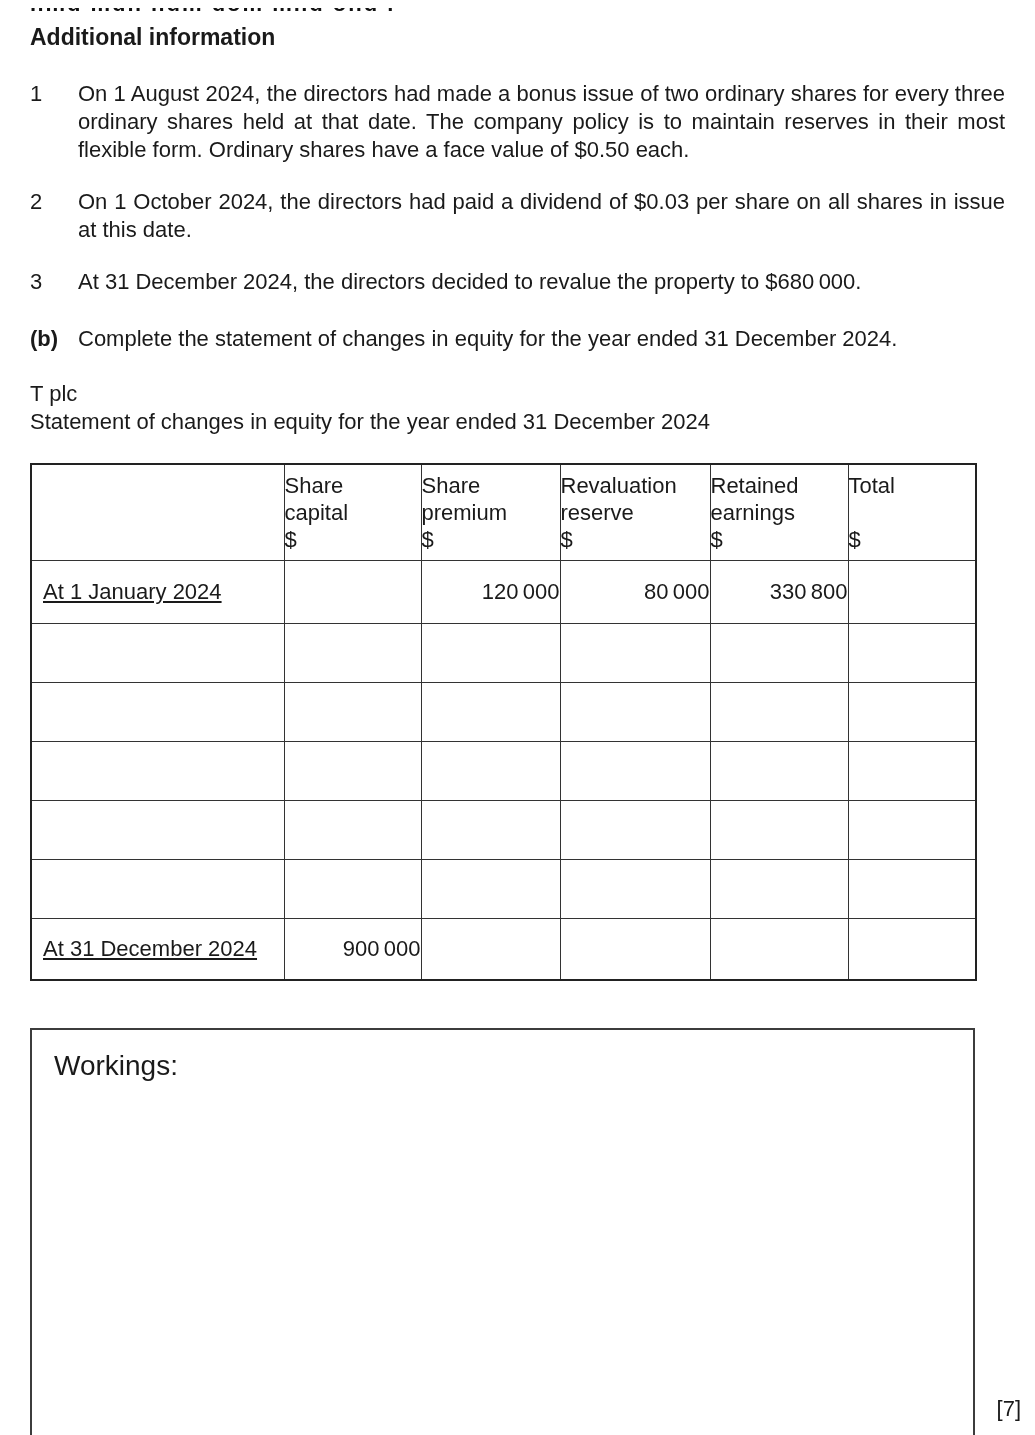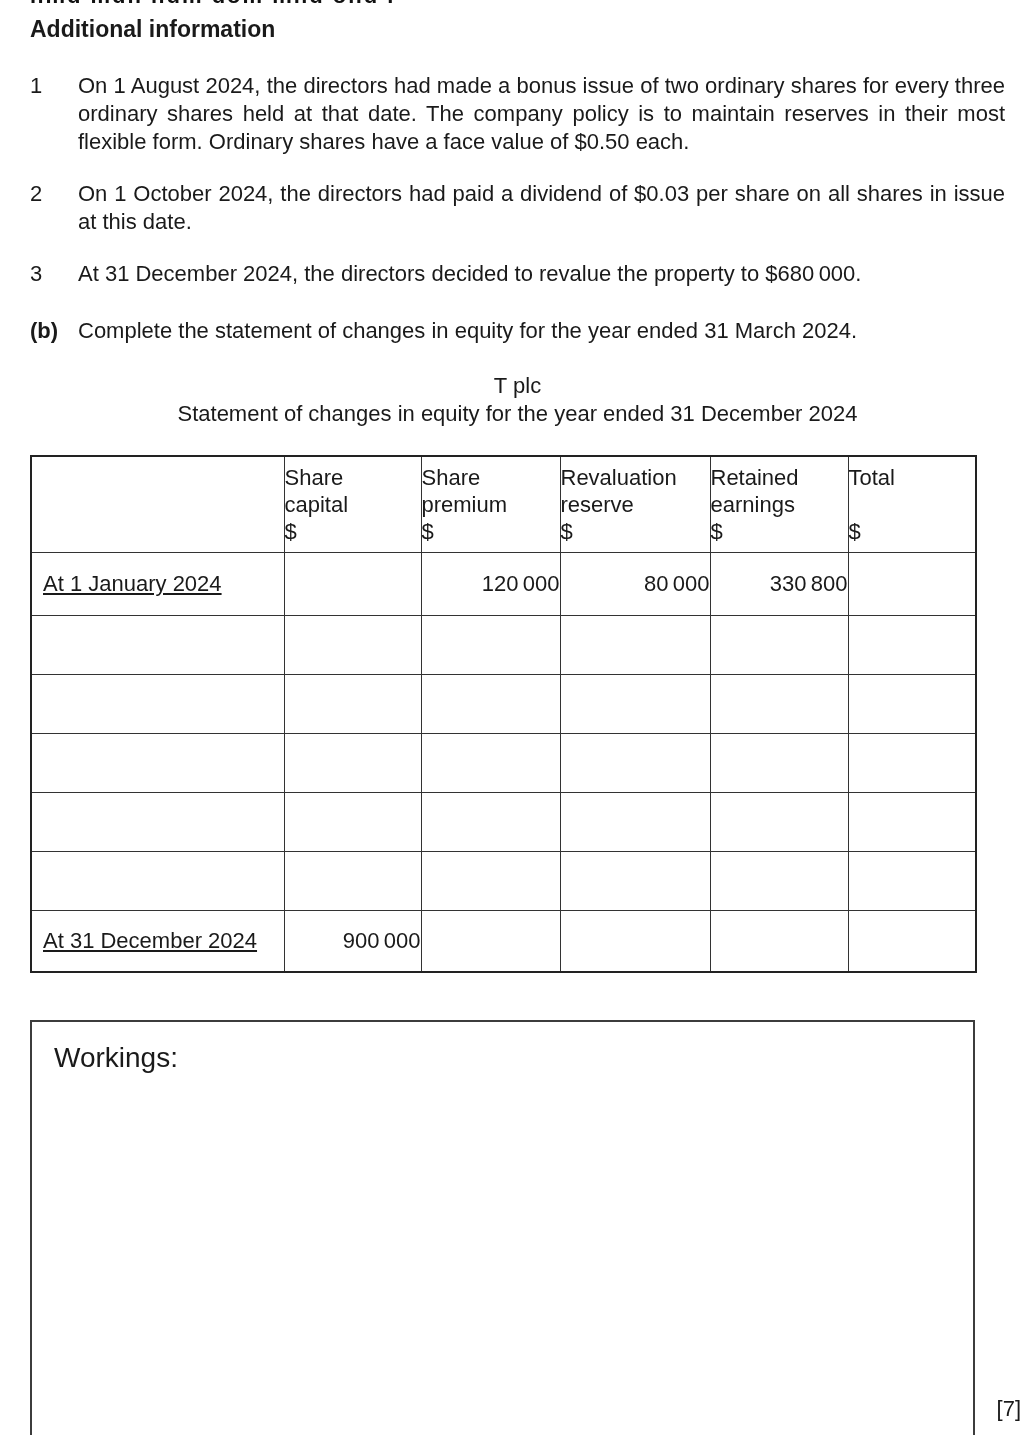--- a/index.html
+++ b/index.html
@@ -1,20 +1,20 @@
 <!DOCTYPE html>
 <html><head>
 <meta charset="utf-8">
 <style>
   html,body{margin:0;padding:0;background:#ffffff;}
   .page{
     position:relative;
     width:1035px;height:1435px;
     box-sizing:border-box;
-    padding:0 30px;
+    padding:8px 30px;
     background:#ffffff;
     color:#1a1a1a;
     font-family:"Liberation Sans", sans-serif;
     overflow:hidden;
   }
   
   .clipped-strip{
     height:9px;width:365px;overflow:hidden;position:relative;
   }
   .clipped-strip span{
@@ -26,21 +26,21 @@
     font-size:23px;font-weight:bold;margin:5px 0 0 0;line-height:30px;
   }
   .note{display:flex;font-size:22px;line-height:28px;margin-top:24px;}
   .note-first{margin-top:28px;}
   .note .num{flex:none;width:48px;}
   .note .text{flex:1;text-align:justify;}
   .partb{display:flex;font-size:22px;line-height:28px;margin-top:29px;}
   .partb .num{flex:none;width:48px;font-weight:bold;}
   .partb .text{flex:1;}
   .center-title{
-    text-align:center;font-size:22px;line-height:28px;
+    font-size:22px;line-height:28px;
   }
   .ct-company{margin-top:27px;}
   .equity-table{
     margin-top:27px;
     width:945px;
     border-collapse:collapse;
     table-layout:fixed;
     border:2px solid #222;
   }
   .equity-table th,.equity-table td{
@@ -99,21 +99,21 @@
     <span class="text">On 1 October 2024, the directors had paid a dividend of $0.03 per share on all shares in issue at this date.</span>
   </div>
 
   <div class="note">
     <span class="num">3</span>
     <span class="text">At 31 December 2024, the directors decided to revalue the property to $680 000.</span>
   </div>
 
   <div class="partb">
     <span class="num">(b)</span>
-    <span class="text">Complete the statement of changes in equity for the year ended 31 March 2024.</span>
+    <span class="text">Complete the statement of changes in equity for the year ended 31 December 2024.</span>
   </div>
 
   <div class="center-title ct-company">T plc</div>
   <div class="center-title">Statement of changes in equity for the year ended 31 December 2024</div>
 
   <table class="equity-table">
     <colgroup>
       <col style="width:253px">
         <col style="width:137px">
         <col style="width:139px">

